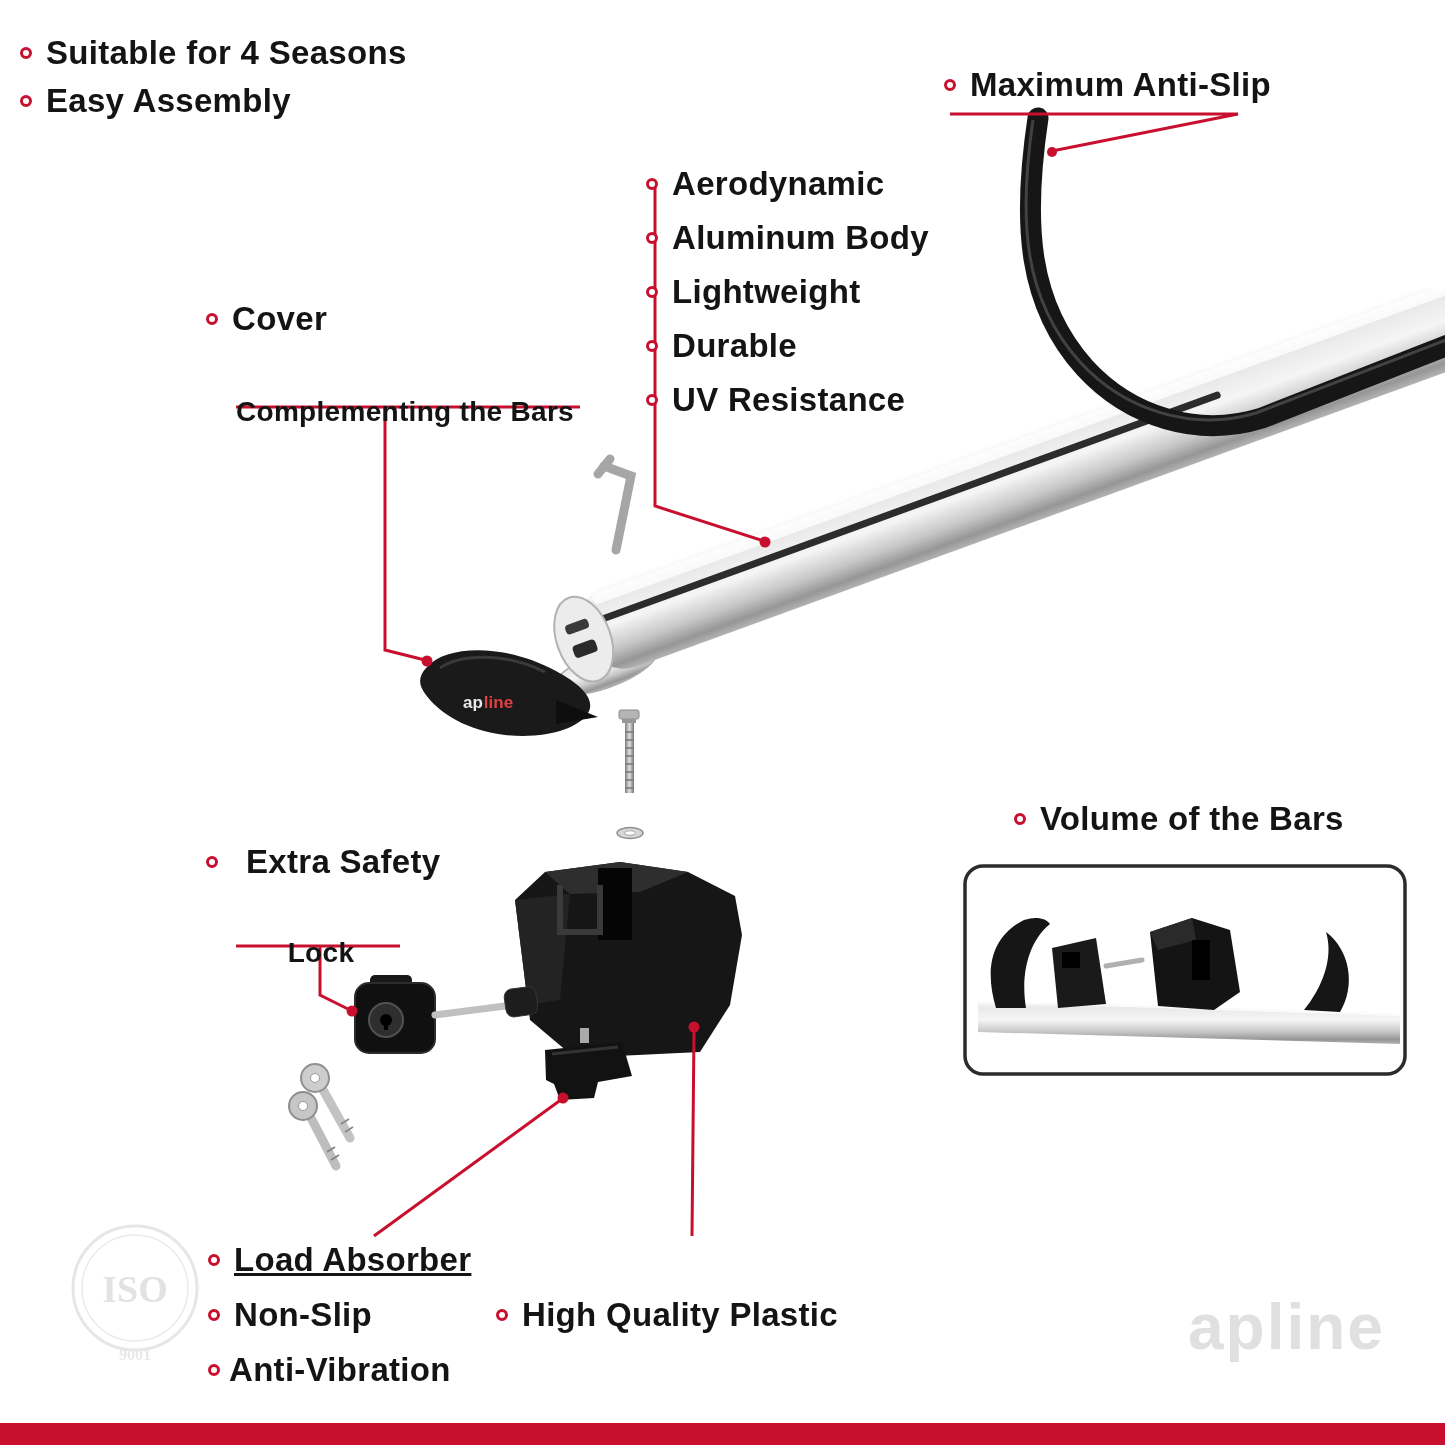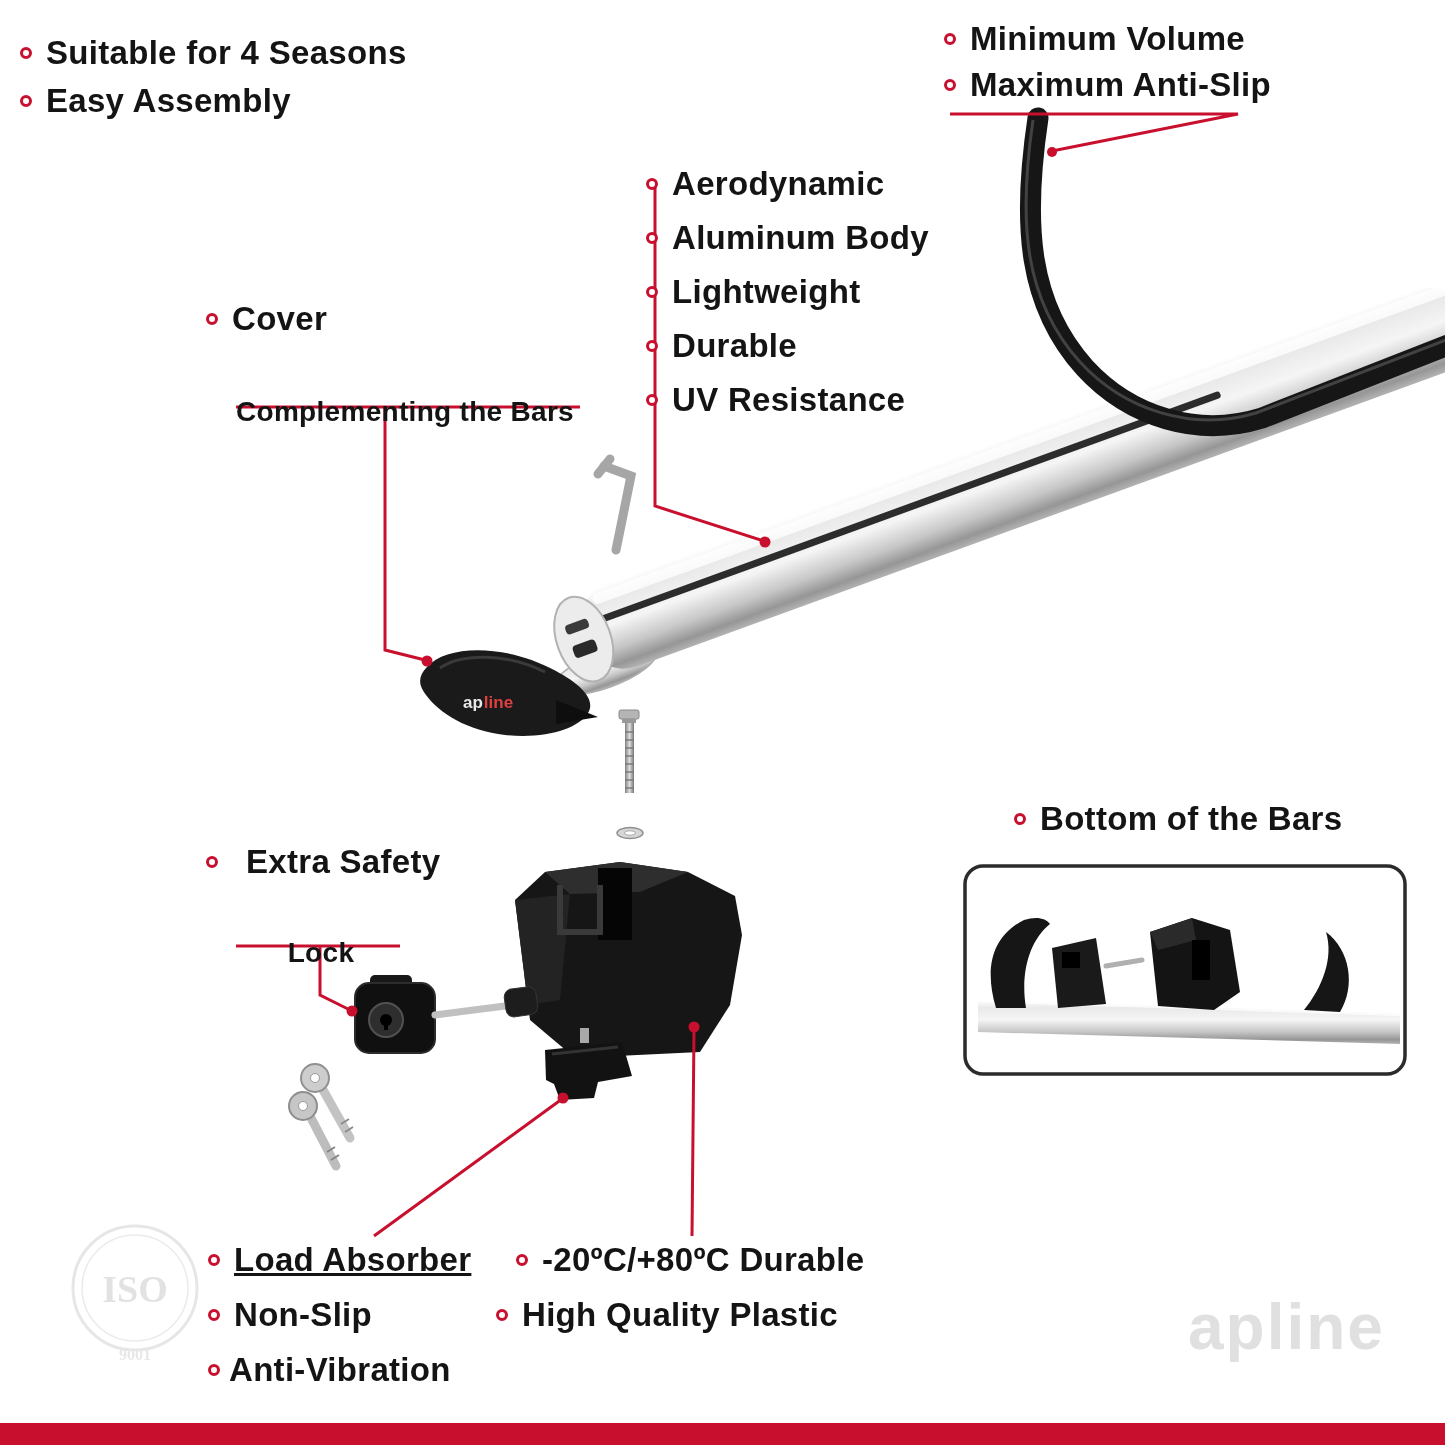--- a/index.html
+++ b/index.html
@@ -201,24 +201,20 @@
 
   <div class="label-row" style="left:20px; top:34px;">
     <span class="ring"></span>
     <span>Suitable for 4 Seasons</span>
   </div>
   <div class="label-row" style="left:20px; top:82px;">
     <span class="ring"></span>
     <span>Easy Assembly</span>
   </div>
 
-  <div class="label-row" style="left:944px; top:20px;">
-    <span class="ring"></span>
-    <span>Minimum Volume</span>
-  </div>
   <div class="label-row" style="left:944px; top:66px;">
     <span class="ring"></span>
     <span>Maximum Anti-Slip</span>
   </div>
 
   <div class="label-row" style="left:646px; top:165px;">
     <span class="ring"></span>
     <span>Aerodynamic</span>
   </div>
   <div class="label-row" style="left:646px; top:219px;">
@@ -245,40 +241,36 @@
   <div class="line2" style="left:236px; top:356px;">Complementing the Bars</div>
 
   <div class="label-row" style="left:206px; top:843px;gap:28px;">
     <span class="ring"></span>
     <span>Extra Safety</span>
   </div>
   <div class="line2" style="left:236px; top:897px; width:170px; text-align:center;">Lock</div>
 
   <div class="label-row" style="left:1014px; top:800px;">
     <span class="ring"></span>
-    <span>Bottom of the Bars</span>
+    <span>Volume of the Bars</span>
   </div>
 
   <div class="label-row" style="left:208px; top:1241px;text-decoration:underline;">
     <span class="ring"></span>
     <span>Load Absorber</span>
   </div>
   <div class="label-row" style="left:208px; top:1296px;">
     <span class="ring"></span>
     <span>Non-Slip</span>
   </div>
   <div class="label-row" style="left:208px; top:1351px;gap:9px;">
     <span class="ring"></span>
     <span>Anti-Vibration</span>
   </div>
 
-  <div class="label-row" style="left:516px; top:1241px;">
-    <span class="ring"></span>
-    <span>-20ºC/+80ºC Durable</span>
-  </div>
   <div class="label-row" style="left:496px; top:1296px;">
     <span class="ring"></span>
     <span>High Quality Plastic</span>
   </div>
 
   <div class="watermark">apline</div>
 
   <div class="red-strip"></div>
 
 </div>

